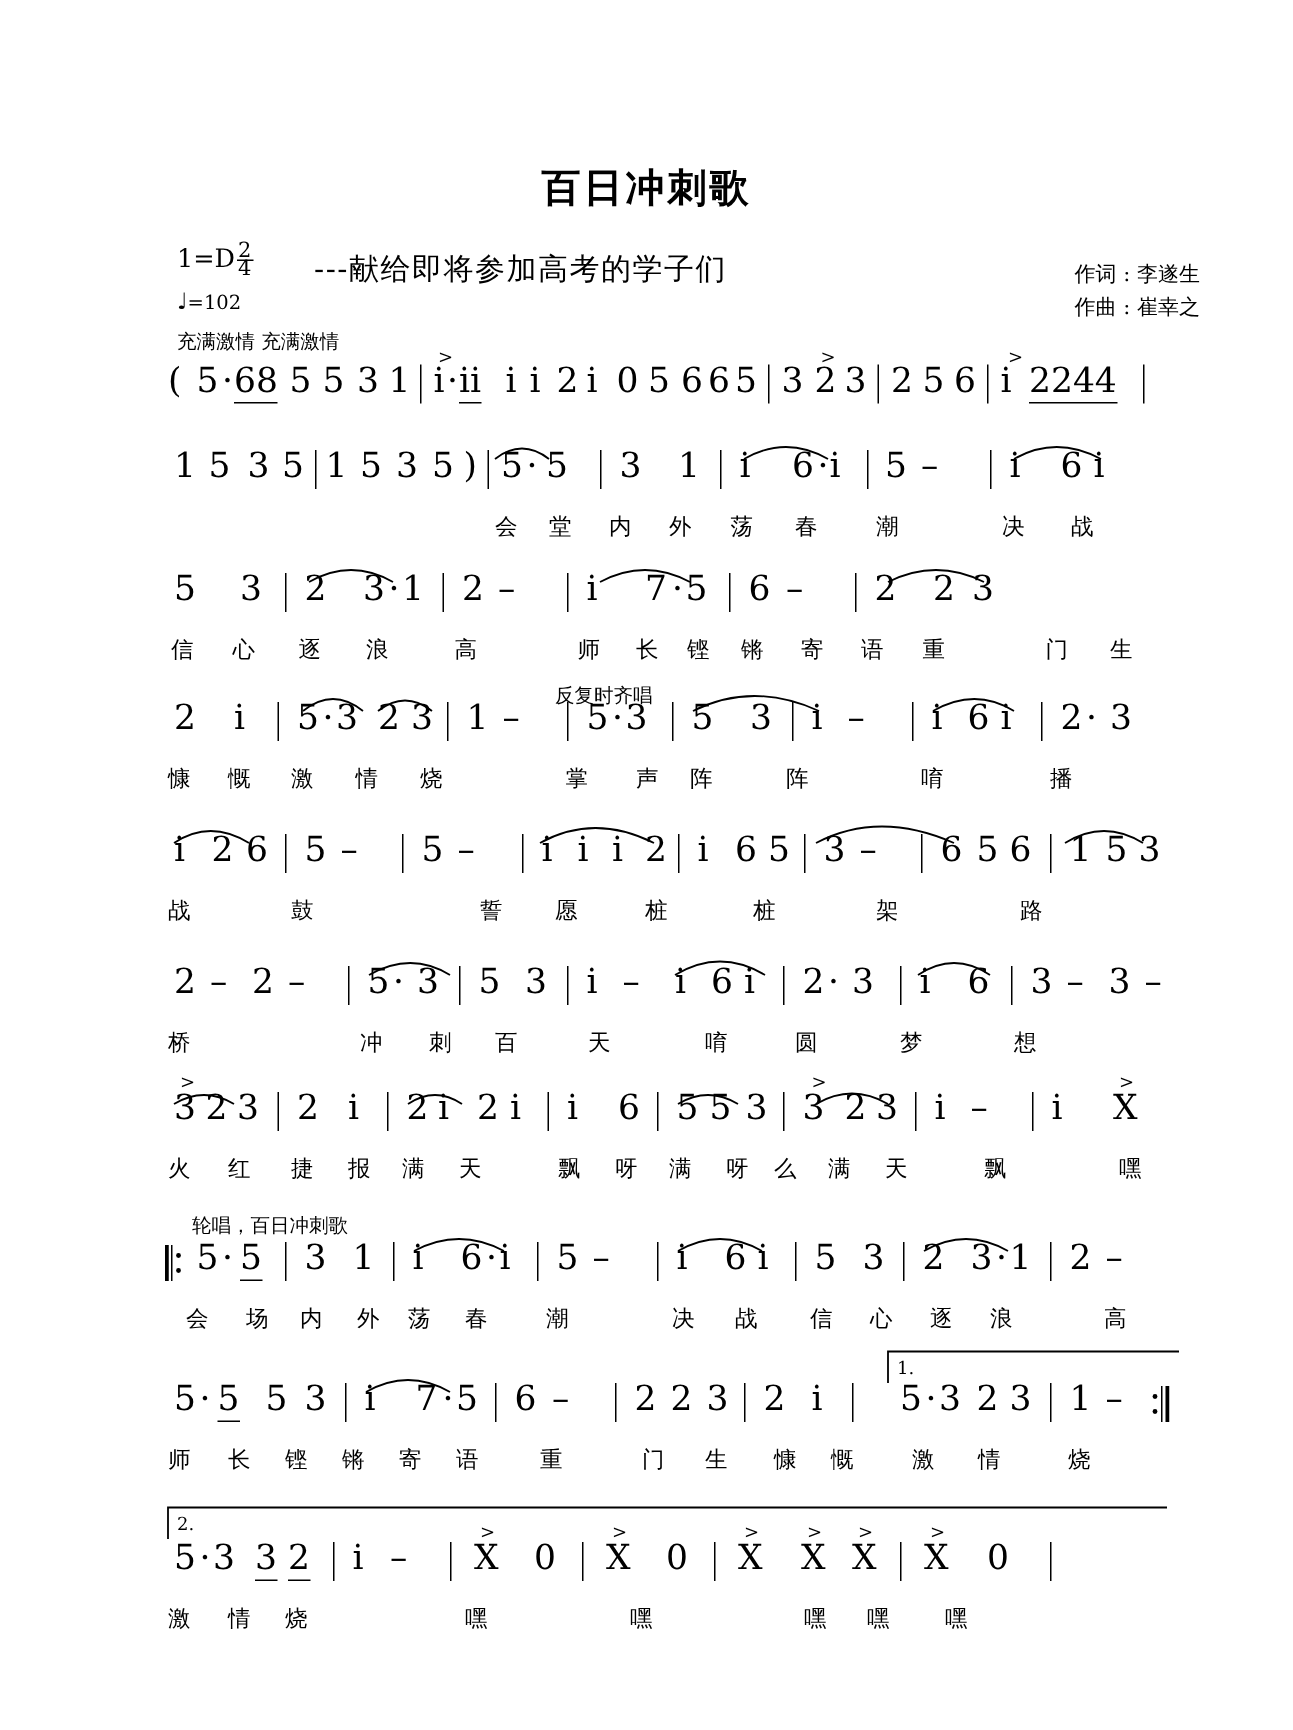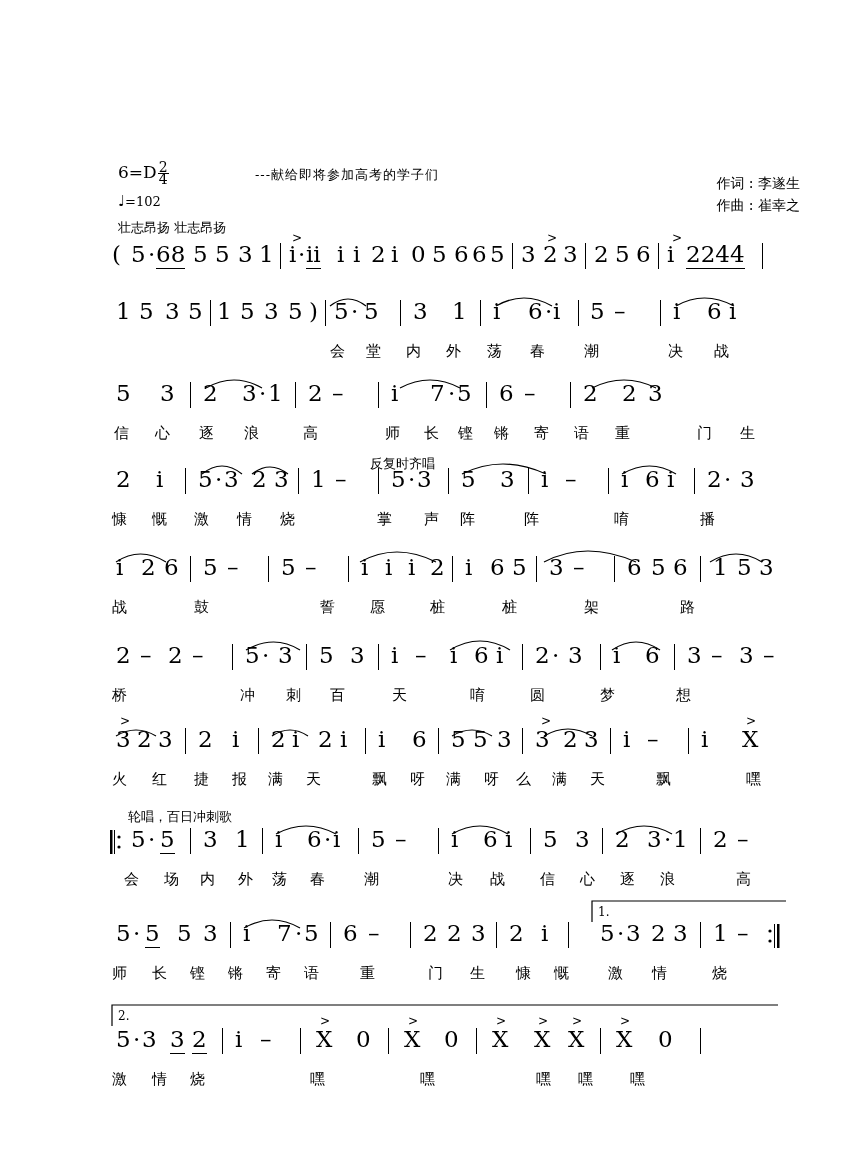--- a/index.html
+++ b/index.html
@@ -33,21 +33,21 @@
     font-weight: bold;
     letter-spacing: 2px;
   }
   .subtitle {
     position: absolute;
     top: 166px;
     left: 0;
     width: 694px;
     text-align: center;
     font-family: "DejaVu Serif", serif;
-    font-size: 13px;
+    font-size: 20px;
     letter-spacing: 1px;
   }
   .credits {
     position: absolute;
     top: 172px;
     right: 62px;
     text-align: left;
     font-family: "DejaVu Serif", serif;
     font-size: 14px;
     line-height: 22px;
@@ -142,35 +142,36 @@
     position: absolute;
     font-family: "DejaVu Serif", serif;
     font-size: 12px;
   }
 </style>
 </head>
 <body>
 
 <div class="sheet">
 
+  <div class="title">百日冲刺歌</div>
   <div class="subtitle">---献给即将参加高考的学子们</div>
 
   <div class="credits">
     <div>作词 : 李遂生</div>
     <div>作曲 : 崔幸之</div>
   </div>
 
   <div class="keysig">
-    <span>6=D</span><span class="frac"><span class="num">2</span><span>4</span></span>
+    <span>1=D</span><span class="frac"><span class="num">2</span><span>4</span></span>
   </div>
   <div class="tempo">
     <span style="font-size:15px;">♩</span><span>=102</span>
   </div>
 
-  <div class="expr" style="left:118px; top:219px;">壮志昂扬  壮志昂扬</div>
+  <div class="expr" style="left:118px; top:219px;">充满激情  充满激情</div>
   <div class="expr" style="left:370px; top:455px;">反复时齐唱</div>
   <div class="expr" style="left:128px; top:808px;">轮唱，百日冲刺歌</div>
 
   <div class="row" style="top:243px;">
     <div class="notes">
       <span class="n" style="left:112px;">(</span>
       <span class="n" style="left:131px;">5</span>
       <span class="n" style="left:148px;">·</span>
       <span class="n und1" style="left:156px;">68</span>
       <span class="n" style="left:193px;">5</span>

